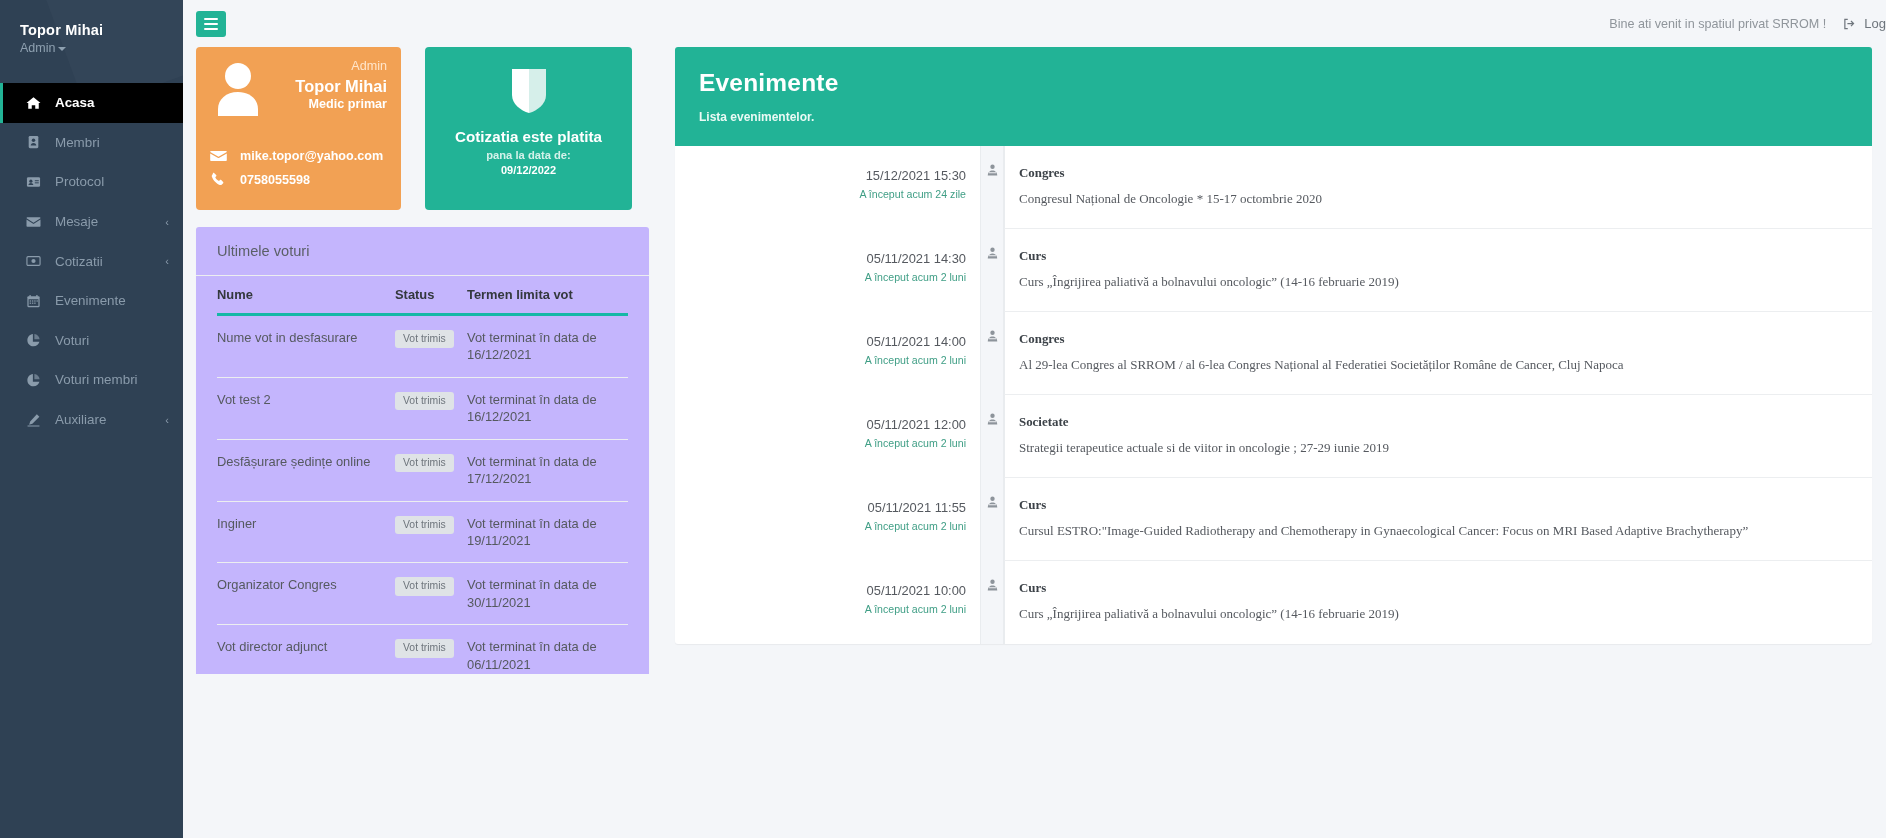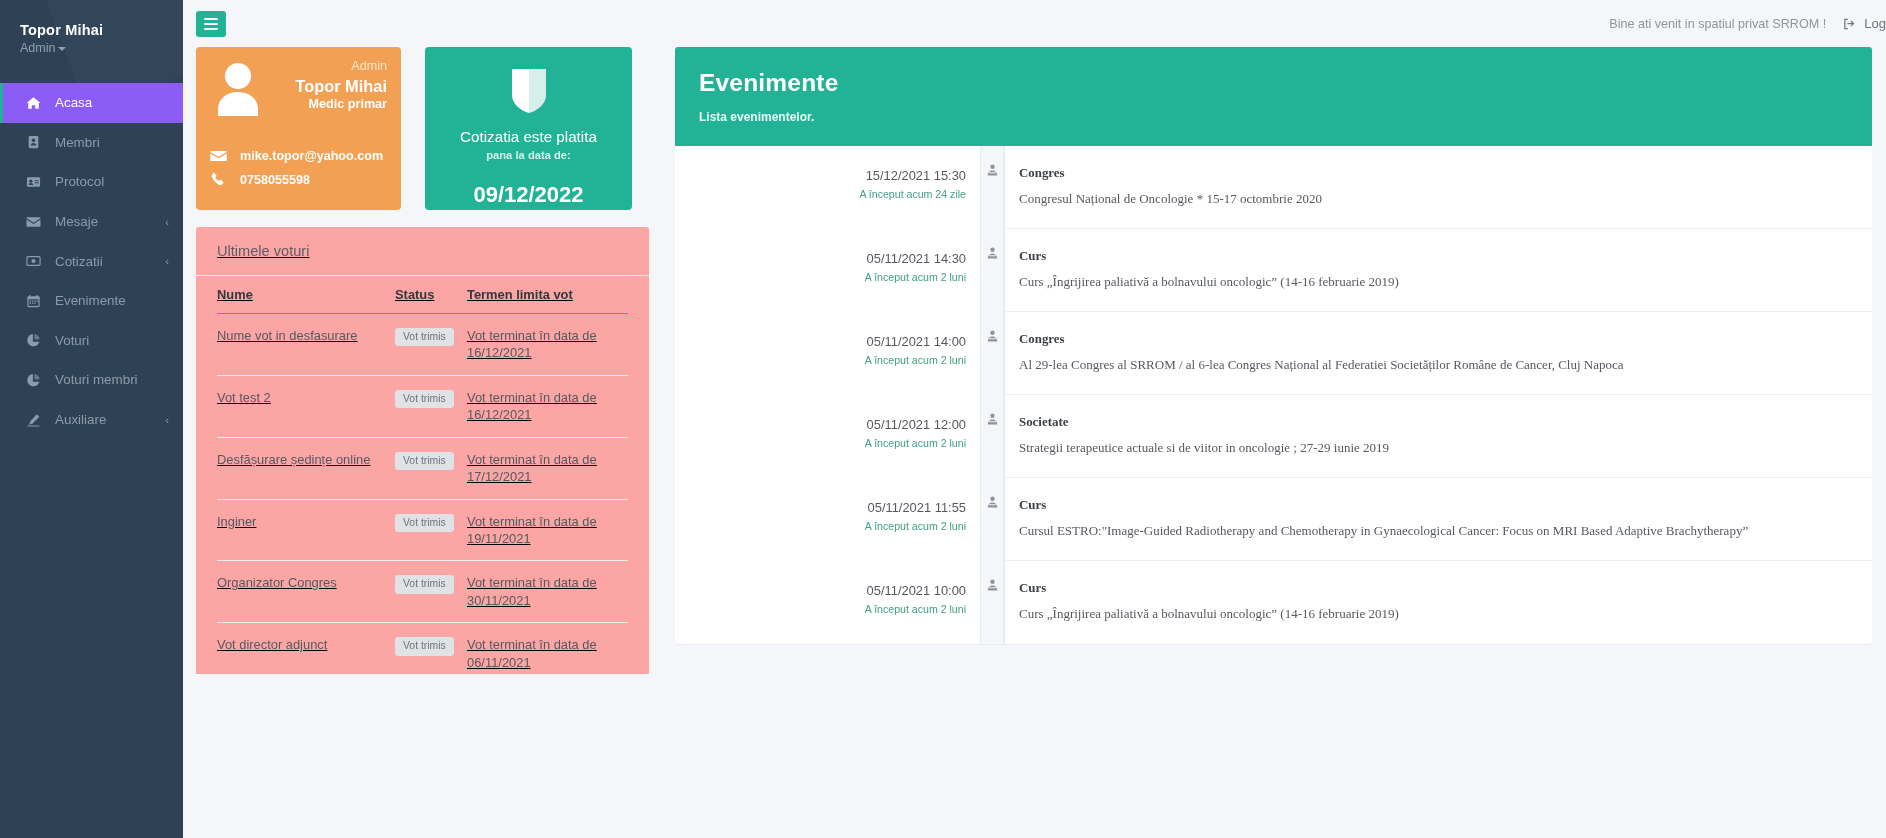--- a/index.html
+++ b/index.html
@@ -38,21 +38,21 @@
   .sidebar-menu { margin-top: 28px; position: relative; z-index: 2; }
   .menu-item {
     height: 39.6px; display: flex; align-items: center;
     padding-left: 26px; color: #8a9bab; font-size: 13.4px;
     position: relative; cursor: pointer; user-select: none;
   }
   .menu-item .mi-icon {
     width: 20px; display: inline-flex; align-items: center; justify-content: flex-start;
     margin-right: 9px; flex: 0 0 20px;
   }
-  .menu-item.active { color: #ffffff; font-weight: normal; background: #8b5cf6; }
+  .menu-item.active { color: #ffffff; font-weight: bold; background: #000000; }
   .menu-item.active::before {
     content: ""; position: absolute; left: 0; top: 0; bottom: 0; width: 3px;
     background: #22b396;
   }
   .menu-item.active svg { fill: #ffffff; }
   .menu-item svg { fill: #8a9bab; }
   .mi-arrow {
     position: absolute; right: 14px; top: 50%; transform: translateY(-50%);
     font-size: 11px; color: #8a9bab; line-height: 1;
   }
@@ -101,38 +101,37 @@
   .pc-name { font-size: 16.4px; font-weight: bold; margin-top: 1px; }
   .pc-sub { font-size: 12.6px; font-weight: bold; margin-top: 1px; }
   .pc-contact { position: absolute; left: 14px; bottom: 14px; }
   .pc-line { display: flex; align-items: center; margin-bottom: 9px; font-size: 12.6px; font-weight: bold; }
   .pc-line .ic { width: 30px; display: inline-flex; }
 
   .cotizatie-card {
     width: 207px; height: 163px; background: #22b396; border-radius: 4px;
     color: #ffffff; text-align: center; padding-top: 18px;
   }
-  .cc-title { font-size: 15.2px; font-weight: normal; margin-top: 7px; }
+  .cc-title { font-size: 15.2px; font-weight: bold; margin-top: 7px; }
   .cc-sub { font-size: 11.2px; color: #d4f2ea; margin-top: 4px; font-weight: bold; }
-  .cc-date { font-size: 22px; font-weight: bold; margin-top: 21px; }
+  .cc-date { font-size: 11px; font-weight: bold; margin-top: 3px; }
 
   
   .panel {
-    background: #fca5a5; border-radius: 3px; margin-top: 17px;
+    background: #c4b5fd; border-radius: 3px; margin-top: 17px;
     box-shadow: 0 1px 1px rgba(0,0,0,0.05);
-    text-decoration: underline;
   }
   .panel-head {
     padding: 16px 21px; font-size: 14.6px; color: #5a5f66;
     border-bottom: 1px solid #eceef0;
   }
   .vtable { width: 100%; border-collapse: collapse; }
   .vtable th {
     text-align: left; font-size: 12.9px; color: #33383d; font-weight: bold;
-    padding: 11px 8px 11px 0; border-bottom: 1px solid #14b8a6;
+    padding: 11px 8px 11px 0; border-bottom: 3px solid #14b8a6;
   }
   .vtable td {
     font-size: 12.9px; color: #55595f; padding: 13px 8px 13px 0;
     border-bottom: 1px solid #eceef0; vertical-align: top; line-height: 1.35;
   }
   .vtable tr:last-child td { border-bottom: none; }
   .vt-wrap { padding: 0 21px 12px 21px; }
   .col-nume { width: 178px; padding-right: 10px !important; }
   .col-status { width: 72px; }
   .col-termen { width: auto; }

